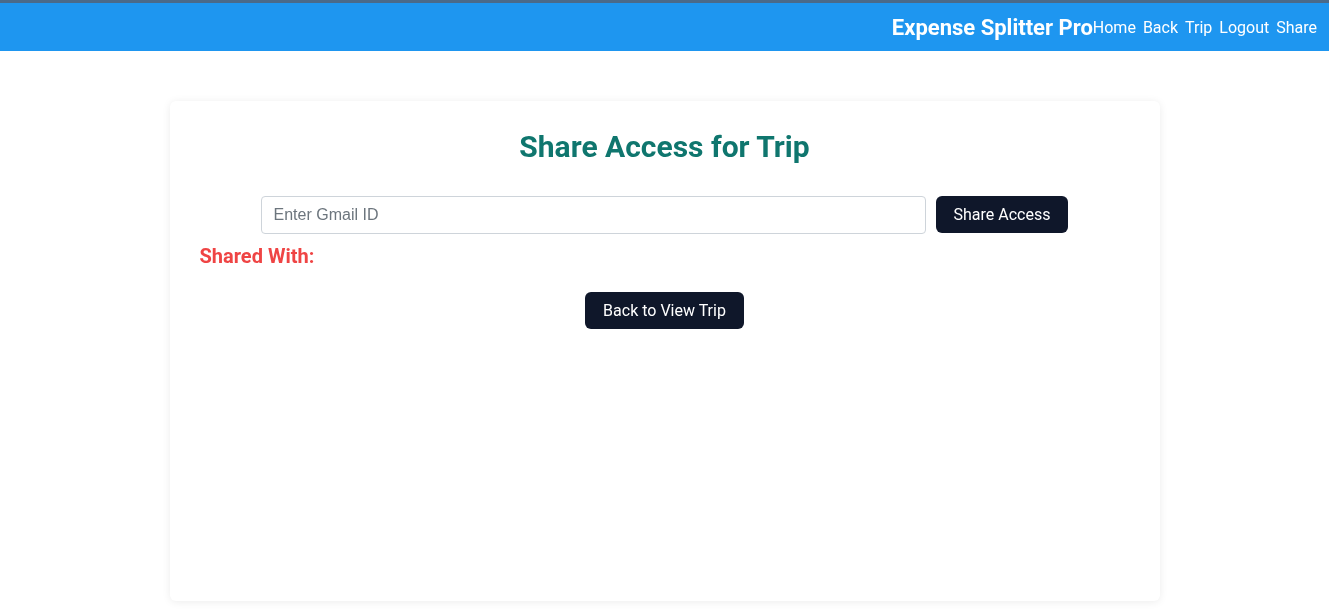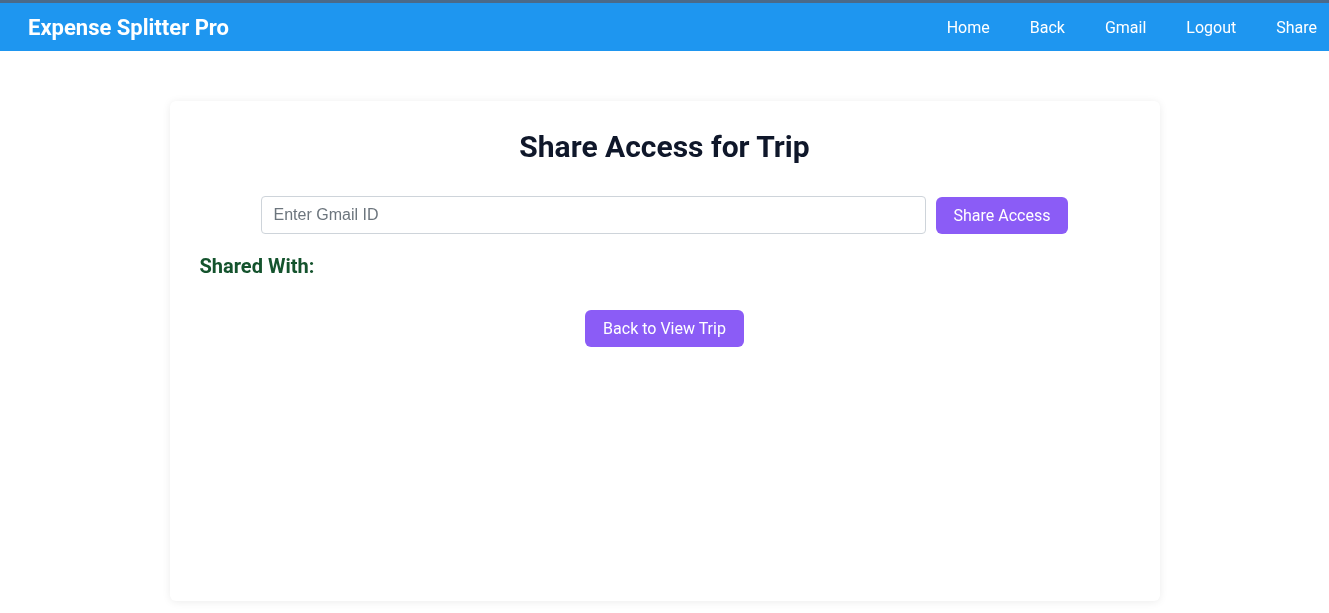--- a/index.html
+++ b/index.html
@@ -16,32 +16,32 @@
     }
     .top-border {
       height: 3px;
       background: #4a6a8a;
     }
     .navbar {
       background: #1e96f0;
       height: 48px;
       display: flex;
       align-items: center;
-      justify-content: space-between;
+      justify-content: flex-end;
       padding: 0 12px 0 28px;
       color: #fff;
     }
     .navbar-brand {
       font-size: 22px;
       font-weight: 700;
       color: #fff;
     }
     .navbar-nav {
       display: flex;
-      gap: 40px;
+      gap: 7px;
       align-items: center;
     }
     .nav-link {
       color: #fff;
       font-size: 16px;
       cursor: pointer;
       text-decoration: none;
     }
     .container {
       max-width: 1020px;
@@ -50,76 +50,76 @@
     }
     .card {
       background: #fff;
       border-radius: 6px;
       box-shadow: 0 1px 8px rgba(0,0,0,0.08);
       padding: 28px 30px 40px;
       min-height: 500px;
     }
     .page-title {
       text-align: center;
-      color: #0f172a;
+      color: #0f766e;
       font-size: 30px;
       font-weight: 700;
       margin-bottom: 32px;
     }
     .form-row {
       display: flex;
       justify-content: center;
-      align-items: flex-end;
+      align-items: flex-start;
       gap: 10px;
-      margin-bottom: 20px;
+      margin-bottom: 10px;
     }
     .form-input {
       width: 665px;
       height: 38px;
       padding: 6px 12px;
       font-size: 16px;
       border: 1px solid #ced4da;
       border-radius: 4px;
       color: #495057;
       outline: none;
     }
     .form-input::placeholder {
       color: #6c757d;
     }
     .btn {
-      background: #8b5cf6;
+      background: #0f172a;
       color: #fff;
       border: none;
       padding: 9px 18px;
       font-size: 16px;
       border-radius: 6px;
       cursor: pointer;
       font-family: inherit;
     }
     .shared-with-label {
       font-size: 20px;
       font-weight: 700;
-      color: #14532d;
-      margin-bottom: 32px;
+      color: #ef4444;
+      margin-bottom: 24px;
     }
     .back-row {
       text-align: center;
     }
   </style>
 </head>
 <body>
 
 <div class="top-border"></div>
 
 <nav class="navbar">
   <div class="navbar-brand">Expense Splitter Pro</div>
   <div class="navbar-nav">
     <a class="nav-link">Home</a>
     <a class="nav-link">Back</a>
-    <a class="nav-link">Gmail</a>
+    <a class="nav-link">Trip</a>
     <a class="nav-link">Logout</a>
     <a class="nav-link">Share</a>
   </div>
 </nav>
 
 <div class="container">
   <div class="card">
     <h1 class="page-title">Share Access for Trip</h1>
 
     <div class="form-row">

